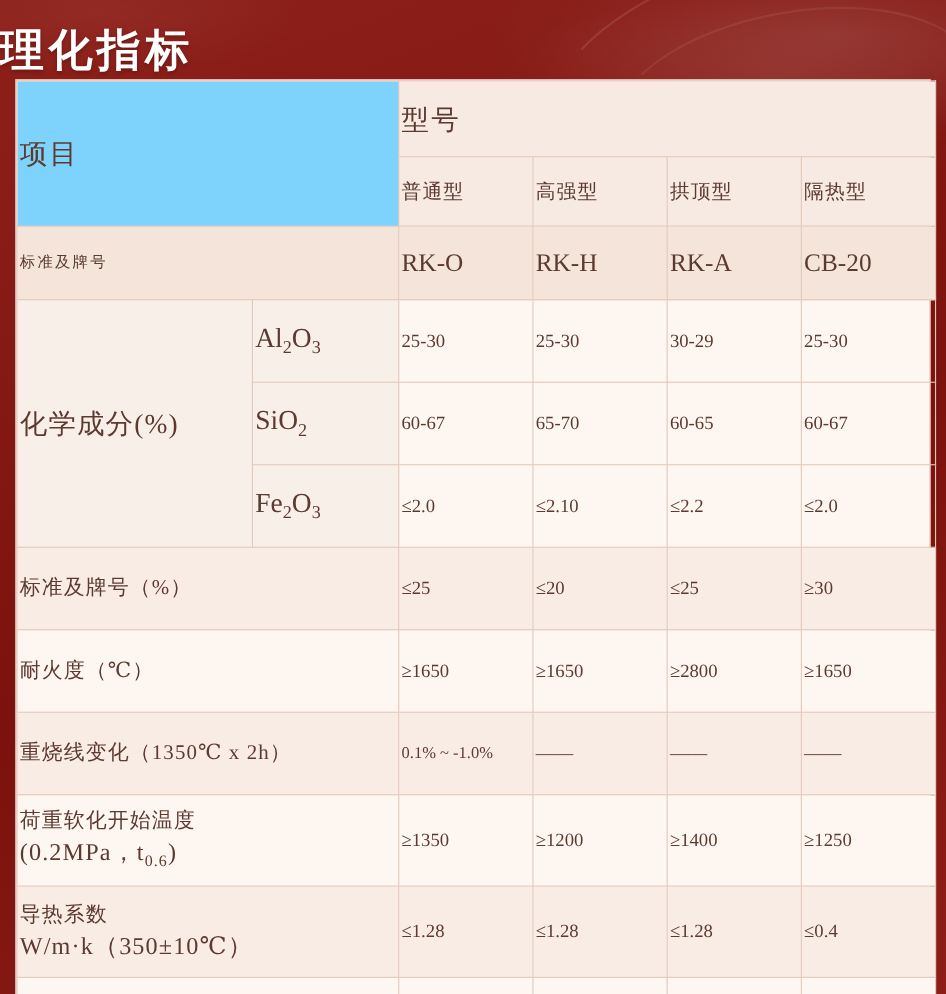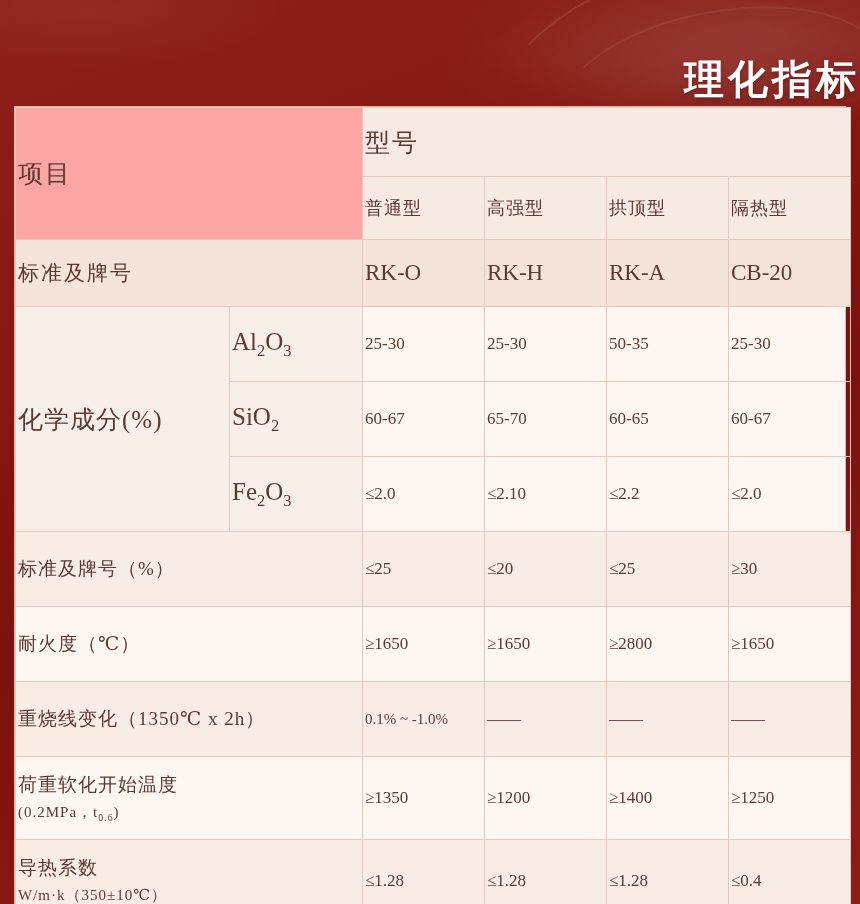--- a/index.html
+++ b/index.html
@@ -47,31 +47,30 @@
     height: 160px;
     border-radius: 50%;
     border: 2px solid rgba(255,255,255,0.07);
     border-left-color: transparent;
     border-bottom-color: transparent;
     transform: rotate(-10deg);
   }
 
   .title {
     position: relative;
-    text-align: right;
+    text-align: left;
     color: #ffffff;
     font-family: "Liberation Sans", "DejaVu Sans", sans-serif;
     font-weight: bold;
     font-size: 40px;
     letter-spacing: 4px;
     padding-top: 18px;
     height: 56px;
     box-sizing: border-box;
     text-shadow: 0 2px 4px rgba(0,0,0,0.25);
-    margin-top: 34px;
   }
 
   .table-wrap {
     position: relative;
     margin: 16px 14px 0 14px;
     background: #fdf6f1;
     border: 1px solid #d9b9a8;
     box-sizing: border-box;
   }
 
@@ -89,42 +88,42 @@
     padding: 6px 2px;
   }
   
   col.c-item1 { width: 214px; }
   col.c-item2 { width: 133px; }
   col.c-val   { width: 122px; }
 
   .hdr-item {
     font-size: 25px;
     letter-spacing: 2px;
-    background: #fca5a5;
+    background: #7dd3fc;
     color: #5c3a30;
   }
   .hdr-model {
     font-size: 25px;
     letter-spacing: 2px;
     background: #f7eae2;
     height: 56px;
   }
   .hdr-sub {
     font-size: 18px;
     background: #f7eae2;
     height: 50px;
     letter-spacing: 1px;
   }
 
   .row-brand td {
     background: #f4e4da;
     height: 54px;
   }
   .brand-label {
-    font-size: 21px;
+    font-size: 14px;
     letter-spacing: 2px;
   }
   .brand-val {
     font-size: 23px;
   }
 
   .chem-label {
     font-size: 25px;
     letter-spacing: 1px;
     background: #f9efe9;
@@ -138,21 +137,21 @@
   }
   .r-odd td { background: #fdf6f1; }
   .r-even td { background: #f8ece5; }
 
   .lbl {
     font-size: 19px;
     letter-spacing: 1px;
     line-height: 1.35;
   }
   .lbl small, .sub {
-    font-size: 15px;
+    font-size: 22px;
   }
   sub { font-size: 0.66em; }
   .tall { height: 62px; }
   .taller { height: 70px; }
   .dash { font-size: 17px; letter-spacing: 0px; }
   .small-val { font-size: 15px; }
 </style>
 </head>
 <body>
 
@@ -188,21 +187,21 @@
         <td class="brand-val">RK-H</td>
         <td class="brand-val">RK-A</td>
         <td class="brand-val">CB-20</td>
       </tr>
 
       <tr>
         <td class="chem-label" rowspan="3">化学成分(%)</td>
         <td class="chem-sub tall">Al<sub>2</sub>O<sub>3</sub></td>
         <td class="cell">25-30</td>
         <td class="cell">25-30</td>
-        <td class="cell">50-35</td>
+        <td class="cell">30-29</td>
         <td class="cell">25-30</td>
       </tr>
       <tr>
         <td class="chem-sub tall">SiO<sub>2</sub></td>
         <td class="cell">60-67</td>
         <td class="cell">65-70</td>
         <td class="cell">60-65</td>
         <td class="cell">60-67</td>
       </tr>
       <tr>

